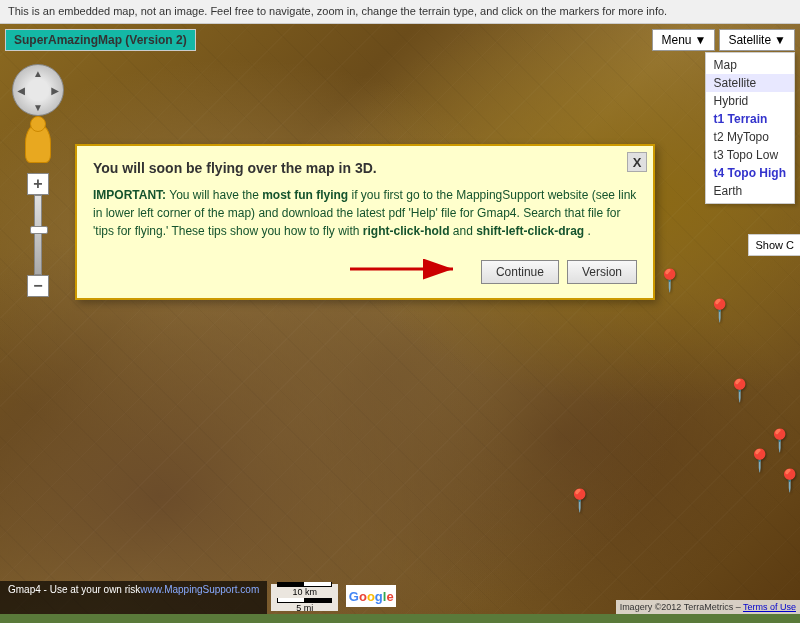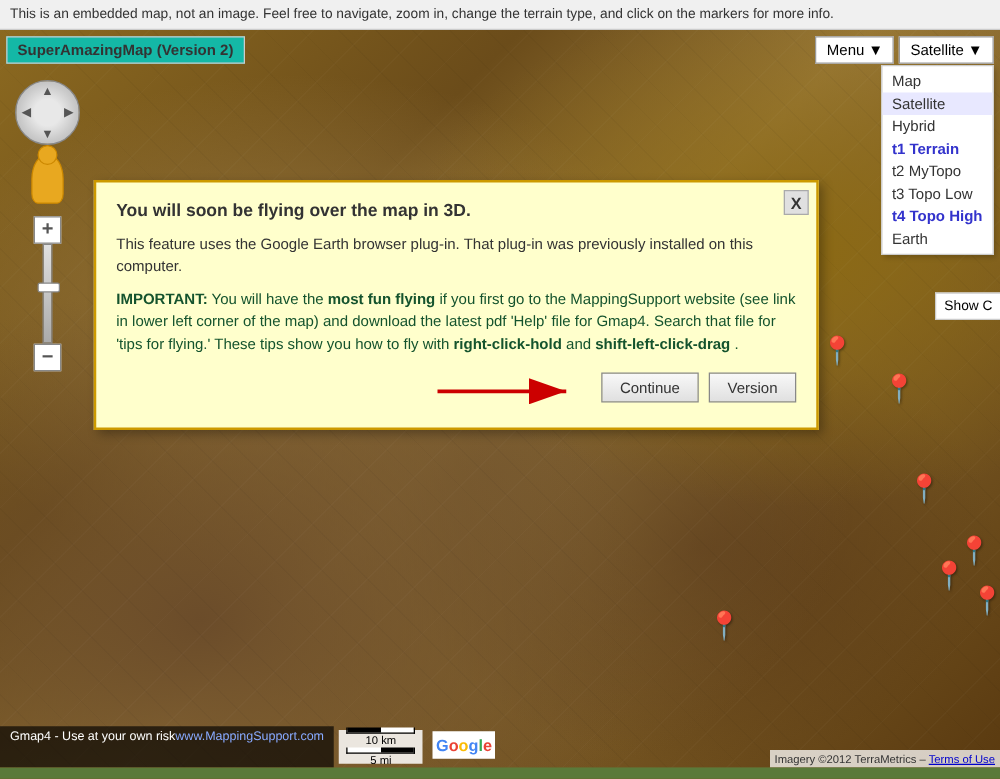--- a/index.html
+++ b/index.html
@@ -289,21 +289,21 @@
 
     .dialog-important {
       font-size: 12px;
       color: #14532d;
       margin-bottom: 12px;
       line-height: 1.5;
     }
 
     .arrow-area {
       display: flex;
-      align-items: flex-start;
+      align-items: flex-end;
       justify-content: flex-end;
       gap: 8px;
       padding-top: 6px;
     }
 
     .big-arrow {
       flex: 1;
       display: flex;
       align-items: center;
       justify-content: flex-end;
@@ -462,23 +462,20 @@
     <div class="dialog">
       <button class="dialog-close">
         <span>X</span>
       </button>
 
       <div class="dialog-title">
         <span>You will soon be flying over the map in 3D.</span>
       </div>
 
       <div class="dialog-body">
-        <p>
-          <span>This feature uses the Google Earth browser plug-in. That plug-in was previously installed on this computer.</span>
-        </p>
 
 
 
         <p class="dialog-important">
           <strong>IMPORTANT:</strong>
           <span> You will have the </span>
           <strong>most fun flying</strong>
           <span> if you first go to the MappingSupport website (see link in lower left corner of the map) and download the latest pdf 'Help' file for Gmap4. Search that file for 'tips for flying.' These tips show you how to fly with </span>
           <strong>right-click-hold</strong>
           <span> and </span>

